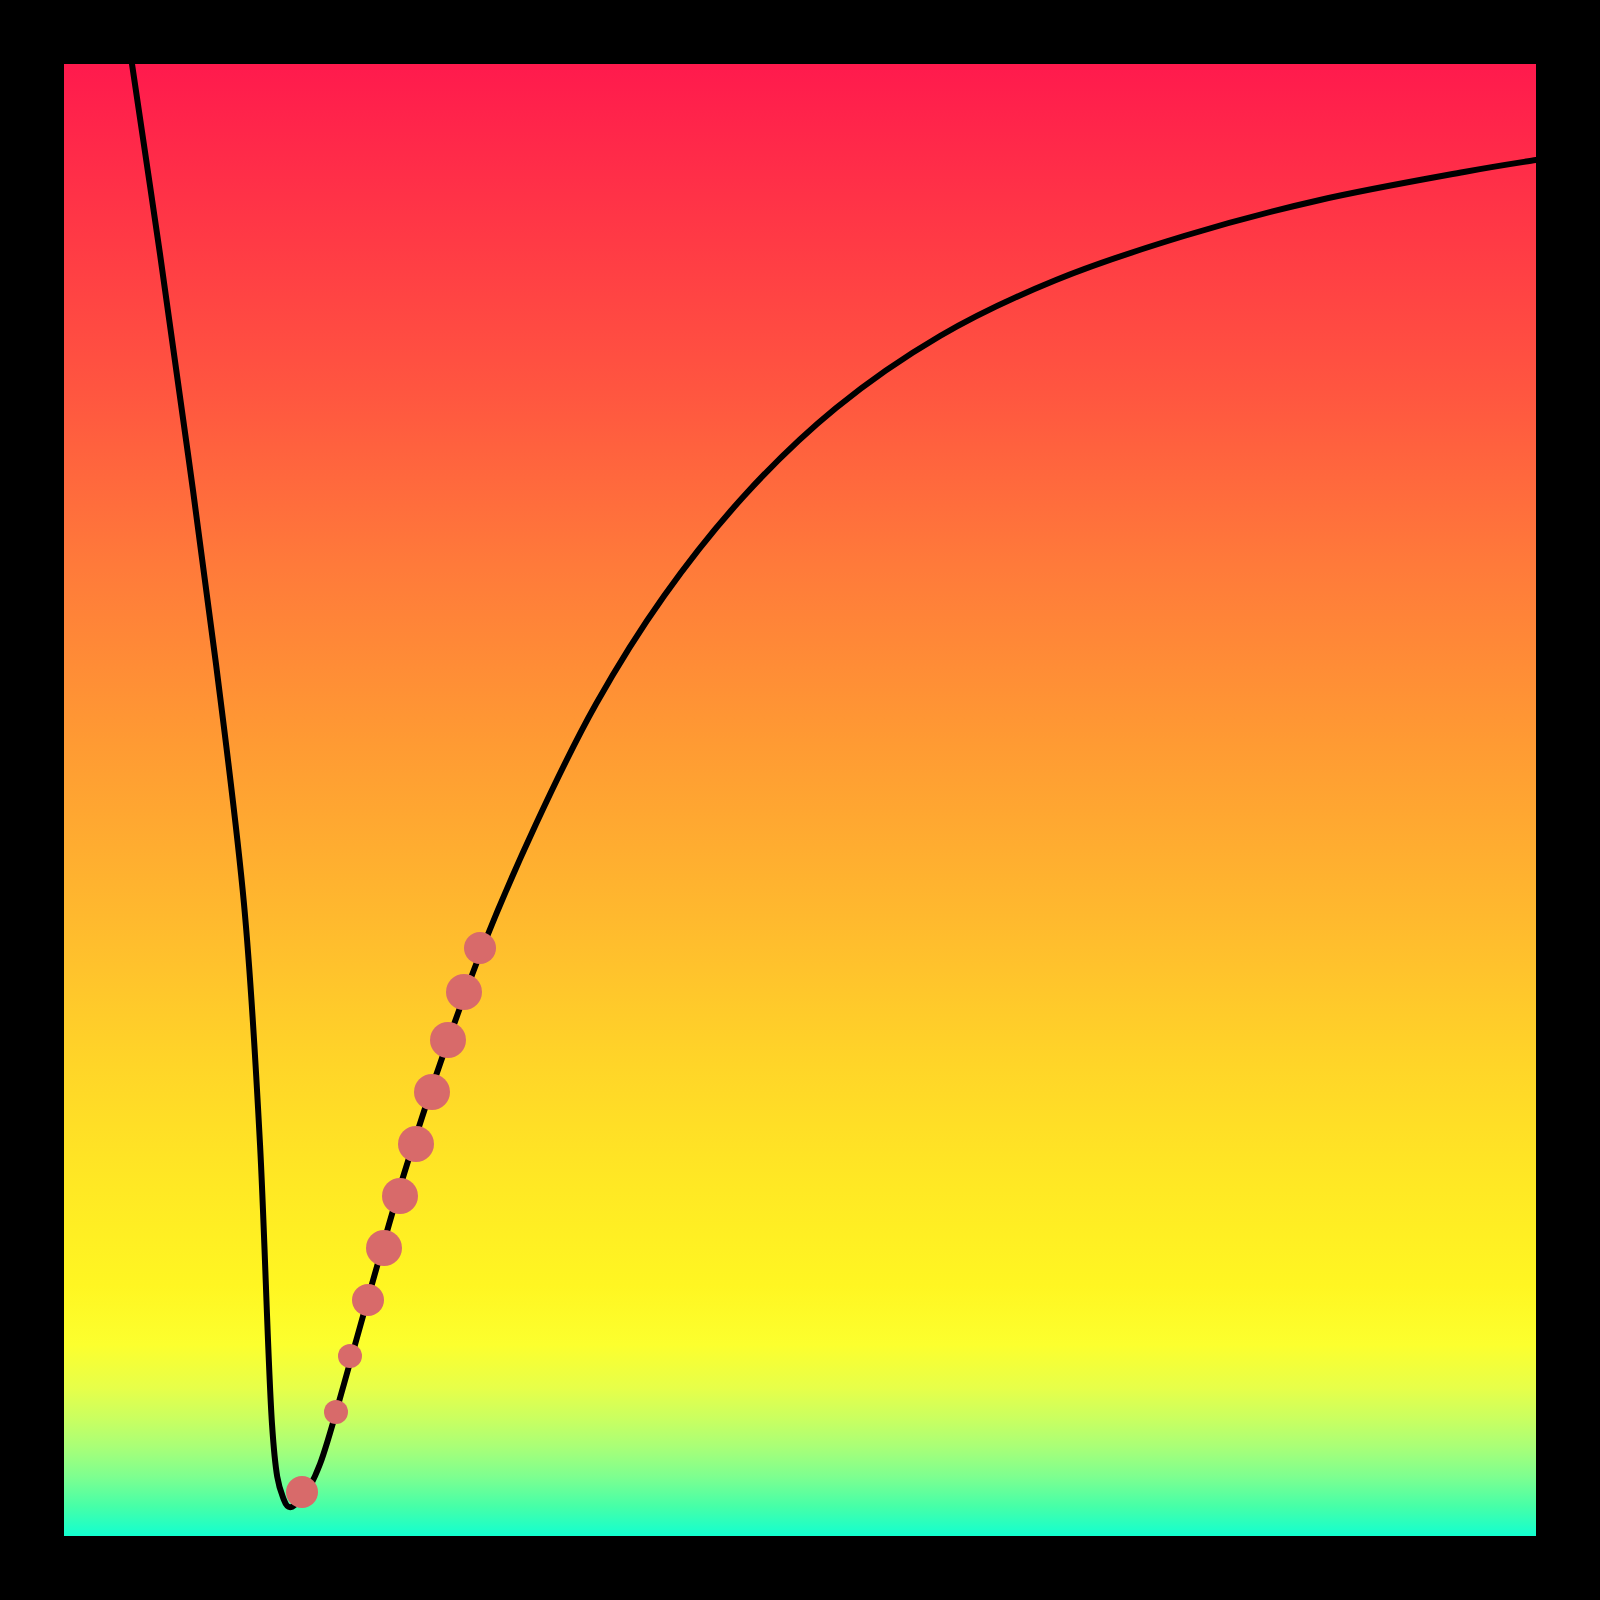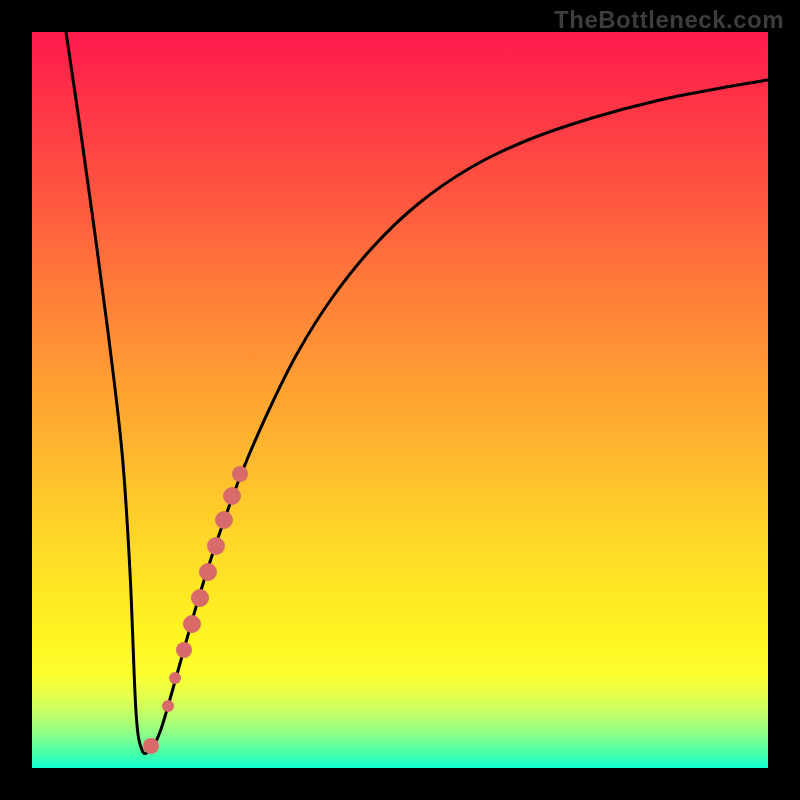--- a/index.html
+++ b/index.html
@@ -82,14 +82,13 @@
           <circle cx="160" cy="592" r="9" fill="#d86a6a"></circle>
           <circle cx="168" cy="566" r="9" fill="#d86a6a"></circle>
           <circle cx="176" cy="540" r="9" fill="#d86a6a"></circle>
           <circle cx="184" cy="514" r="9" fill="#d86a6a"></circle>
           <circle cx="192" cy="488" r="9" fill="#d86a6a"></circle>
           <circle cx="200" cy="464" r="9" fill="#d86a6a"></circle>
           <circle cx="208" cy="442" r="8" fill="#d86a6a"></circle>
         </g>
     </svg>
   </div>
-  <div class="watermark" style="font-size:24px;">TheBottleneck.com</div>
 </div>
 
 </body></html>

